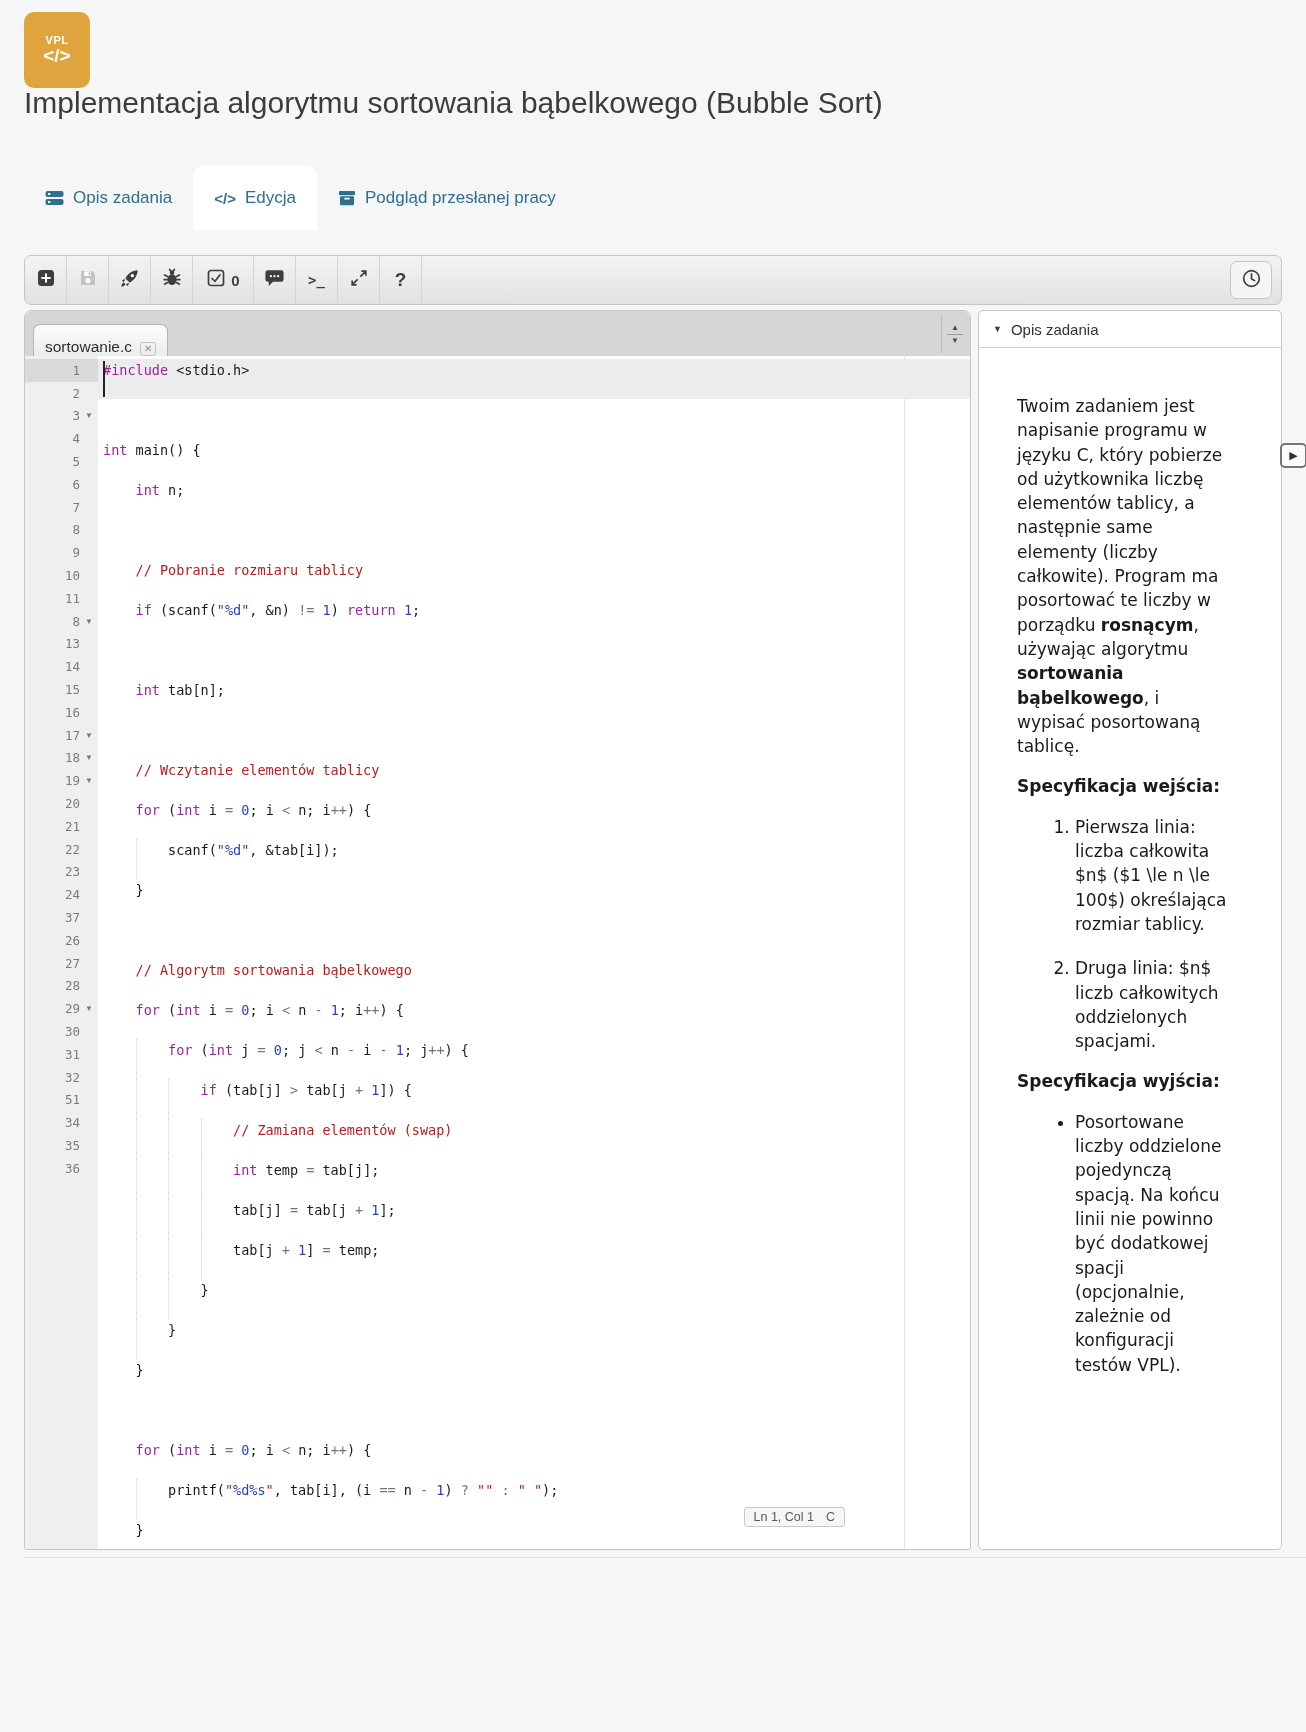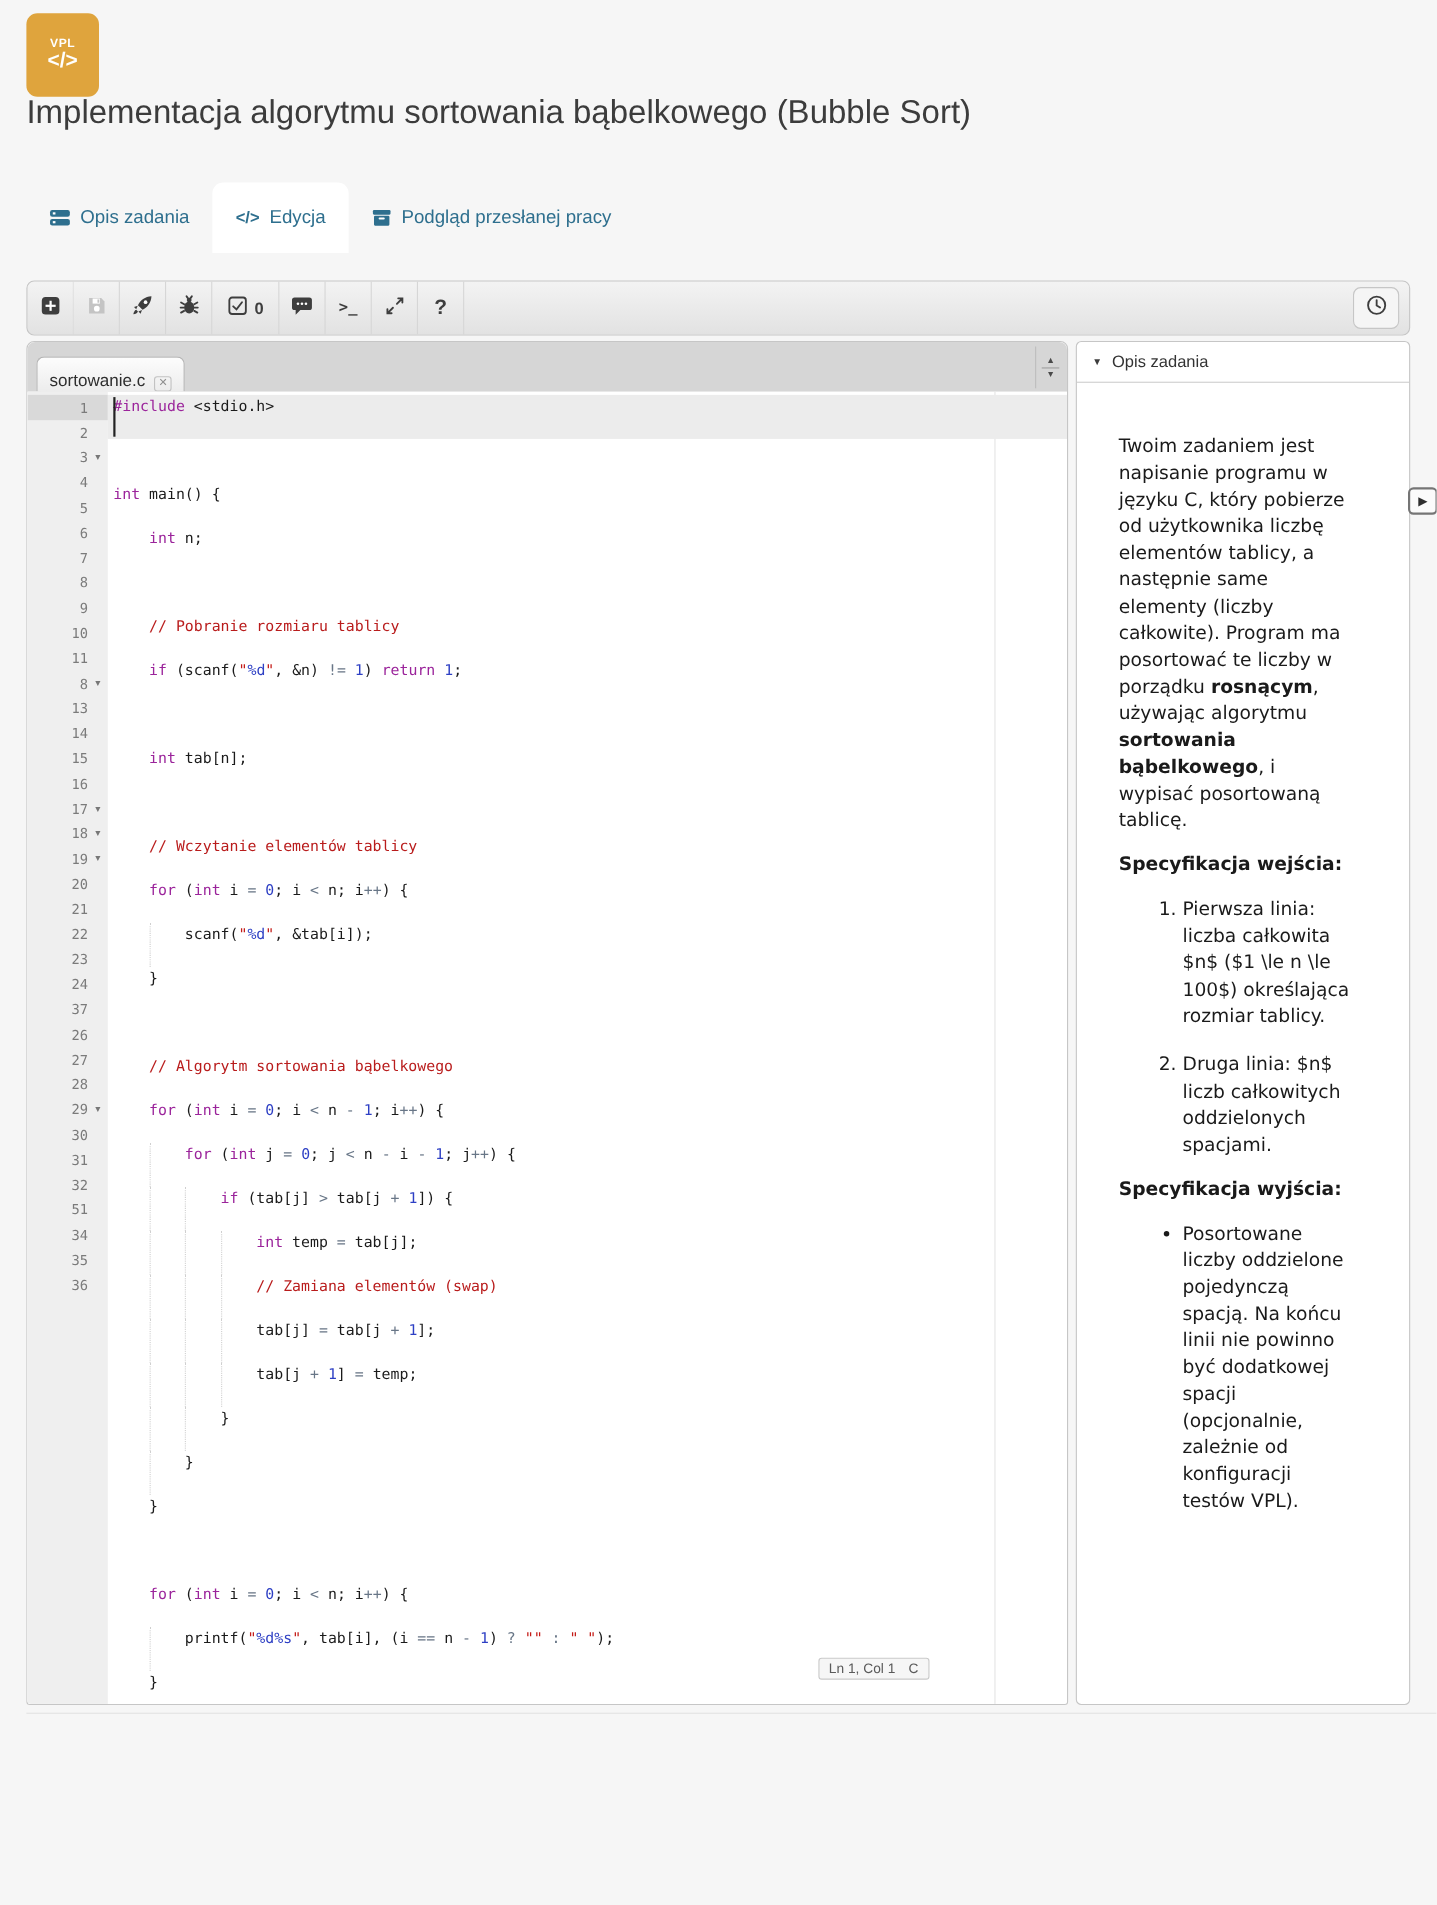--- a/index.html
+++ b/index.html
@@ -369,22 +369,22 @@
         <div class="code-line"></div>
         <div class="code-line"><span class="tk-p">    </span><span class="tk-c">// Wczytanie elementów tablicy</span></div>
         <div class="code-line"><span class="tk-p">    </span><span class="tk-k">for</span><span class="tk-p"> (</span><span class="tk-k">int</span><span class="tk-p"> i </span><span class="tk-o">=</span><span class="tk-p"> </span><span class="tk-n">0</span><span class="tk-p">; i </span><span class="tk-o">&lt;</span><span class="tk-p"> n; i</span><span class="tk-o">++</span><span class="tk-p">) {</span></div>
         <div class="code-line"><span class="iguide" style="left: 37.512px;"></span><span class="tk-p">        scanf(</span><span class="tk-s">"</span><span class="tk-f">%d</span><span class="tk-s">"</span><span class="tk-p">, &amp;tab[i]);</span></div>
         <div class="code-line"><span class="tk-p">    }</span></div>
         <div class="code-line"></div>
         <div class="code-line"><span class="tk-p">    </span><span class="tk-c">// Algorytm sortowania bąbelkowego</span></div>
         <div class="code-line"><span class="tk-p">    </span><span class="tk-k">for</span><span class="tk-p"> (</span><span class="tk-k">int</span><span class="tk-p"> i </span><span class="tk-o">=</span><span class="tk-p"> </span><span class="tk-n">0</span><span class="tk-p">; i </span><span class="tk-o">&lt;</span><span class="tk-p"> n </span><span class="tk-o">-</span><span class="tk-p"> </span><span class="tk-n">1</span><span class="tk-p">; i</span><span class="tk-o">++</span><span class="tk-p">) {</span></div>
         <div class="code-line"><span class="iguide" style="left: 37.512px;"></span><span class="tk-p">        </span><span class="tk-k">for</span><span class="tk-p"> (</span><span class="tk-k">int</span><span class="tk-p"> j </span><span class="tk-o">=</span><span class="tk-p"> </span><span class="tk-n">0</span><span class="tk-p">; j </span><span class="tk-o">&lt;</span><span class="tk-p"> n </span><span class="tk-o">-</span><span class="tk-p"> i </span><span class="tk-o">-</span><span class="tk-p"> </span><span class="tk-n">1</span><span class="tk-p">; j</span><span class="tk-o">++</span><span class="tk-p">) {</span></div>
         <div class="code-line"><span class="iguide" style="left: 37.512px;"></span><span class="iguide" style="left: 70.024px;"></span><span class="tk-p">            </span><span class="tk-k">if</span><span class="tk-p"> (tab[j] </span><span class="tk-o">&gt;</span><span class="tk-p"> tab[j </span><span class="tk-o">+</span><span class="tk-p"> </span><span class="tk-n">1</span><span class="tk-p">]) {</span></div>
+        <div class="code-line"><span class="iguide" style="left: 37.512px;"></span><span class="iguide" style="left: 70.024px;"></span><span class="iguide" style="left: 102.536px;"></span><span class="tk-p">                </span><span class="tk-c">// Zamiana elementów (swap)</span></div>
         <div class="code-line"><span class="iguide" style="left: 37.512px;"></span><span class="iguide" style="left: 70.024px;"></span><span class="iguide" style="left: 102.536px;"></span><span class="tk-p">                </span><span class="tk-k">int</span><span class="tk-p"> temp </span><span class="tk-o">=</span><span class="tk-p"> tab[j];</span></div>
-        <div class="code-line"><span class="iguide" style="left: 37.512px;"></span><span class="iguide" style="left: 70.024px;"></span><span class="iguide" style="left: 102.536px;"></span><span class="tk-p">                </span><span class="tk-c">// Zamiana elementów (swap)</span></div>
         <div class="code-line"><span class="iguide" style="left: 37.512px;"></span><span class="iguide" style="left: 70.024px;"></span><span class="iguide" style="left: 102.536px;"></span><span class="tk-p">                tab[j] </span><span class="tk-o">=</span><span class="tk-p"> tab[j </span><span class="tk-o">+</span><span class="tk-p"> </span><span class="tk-n">1</span><span class="tk-p">];</span></div>
         <div class="code-line"><span class="iguide" style="left: 37.512px;"></span><span class="iguide" style="left: 70.024px;"></span><span class="iguide" style="left: 102.536px;"></span><span class="tk-p">                tab[j </span><span class="tk-o">+</span><span class="tk-p"> </span><span class="tk-n">1</span><span class="tk-p">] </span><span class="tk-o">=</span><span class="tk-p"> temp;</span></div>
         <div class="code-line"><span class="iguide" style="left: 37.512px;"></span><span class="iguide" style="left: 70.024px;"></span><span class="tk-p">            }</span></div>
         <div class="code-line"><span class="iguide" style="left: 37.512px;"></span><span class="tk-p">        }</span></div>
         <div class="code-line"><span class="tk-p">    }</span></div>
         <div class="code-line"></div>
         <div class="code-line"><span class="tk-p">    </span><span class="tk-k">for</span><span class="tk-p"> (</span><span class="tk-k">int</span><span class="tk-p"> i </span><span class="tk-o">=</span><span class="tk-p"> </span><span class="tk-n">0</span><span class="tk-p">; i </span><span class="tk-o">&lt;</span><span class="tk-p"> n; i</span><span class="tk-o">++</span><span class="tk-p">) {</span></div>
         <div class="code-line"><span class="iguide" style="left: 37.512px;"></span><span class="tk-p">        printf(</span><span class="tk-s">"</span><span class="tk-f">%d%s</span><span class="tk-s">"</span><span class="tk-p">, tab[i], (i </span><span class="tk-o">==</span><span class="tk-p"> n </span><span class="tk-o">-</span><span class="tk-p"> </span><span class="tk-n">1</span><span class="tk-p">) </span><span class="tk-o">?</span><span class="tk-p"> </span><span class="tk-s">""</span><span class="tk-p"> </span><span class="tk-o">:</span><span class="tk-p"> </span><span class="tk-s">" "</span><span class="tk-p">);</span></div>
         <div class="code-line"><span class="tk-p">    }</span></div>
         <div class="code-line"><span class="tk-p">    printf(</span><span class="tk-s">"</span><span class="tk-f">\n</span><span class="tk-s">"</span><span class="tk-p">);</span></div>

